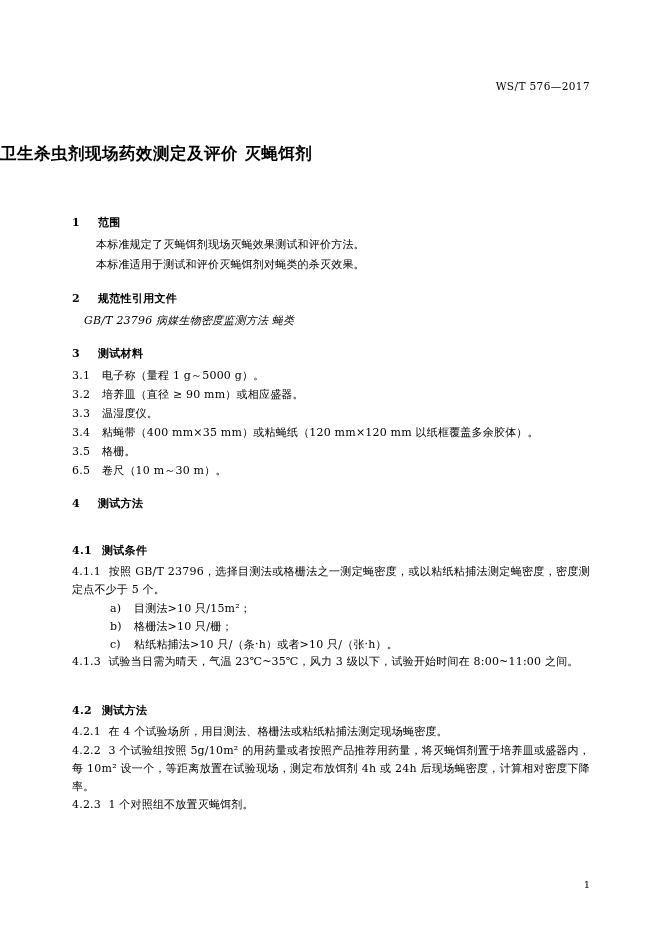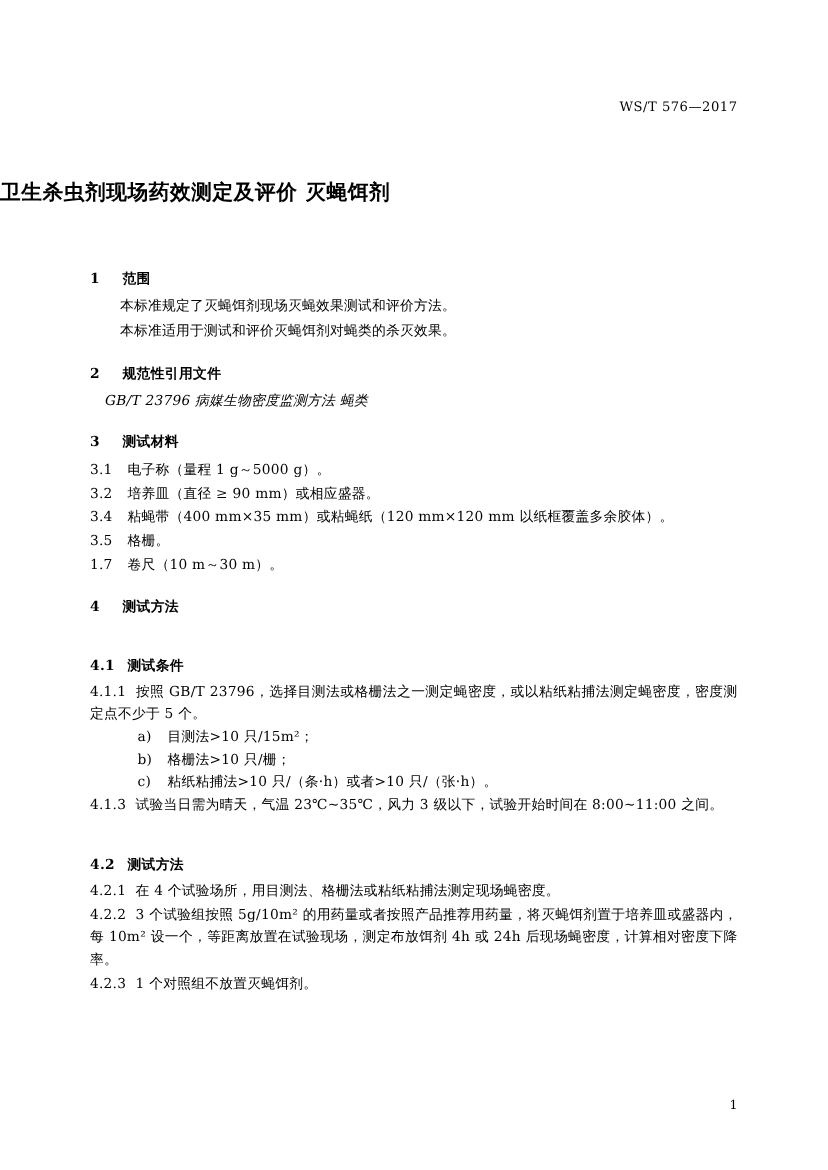--- a/index.html
+++ b/index.html
@@ -158,23 +158,24 @@
     <div class="block-after-head">
       <p class="item-gb">GB/T 23796 病媒生物密度监测方法 蝇类</p>
     </div>
 
     <div class="sec-head">
       <span class="num">3</span><span>测试材料</span>
     </div>
     <div class="block-after-head">
       <p class="item"><span class="lbl">3.1</span><span>电子称（量程 1 g～5000 g）。</span></p>
       <p class="item"><span class="lbl">3.2</span><span>培养皿（直径 ≥ 90 mm）或相应盛器。</span></p>
+      <p class="item"><span class="lbl">3.3</span><span>温湿度仪。</span></p>
       <p class="item"><span class="lbl">3.4</span><span>粘蝇带（400 mm×35 mm）或粘蝇纸（120 mm×120 mm 以纸框覆盖多余胶体）。</span></p>
       <p class="item"><span class="lbl">3.5</span><span>格栅。</span></p>
-      <p class="item"><span class="lbl">1.7</span><span>卷尺（10 m～30 m）。</span></p>
+      <p class="item"><span class="lbl">6.5</span><span>卷尺（10 m～30 m）。</span></p>
     </div>
 
     <div class="sec-head">
       <span class="num">4</span><span>测试方法</span>
     </div>
 
     <div class="sub-head">
       <span class="num">4.1</span><span>测试条件</span>
     </div>
     <div class="block-after-head">

